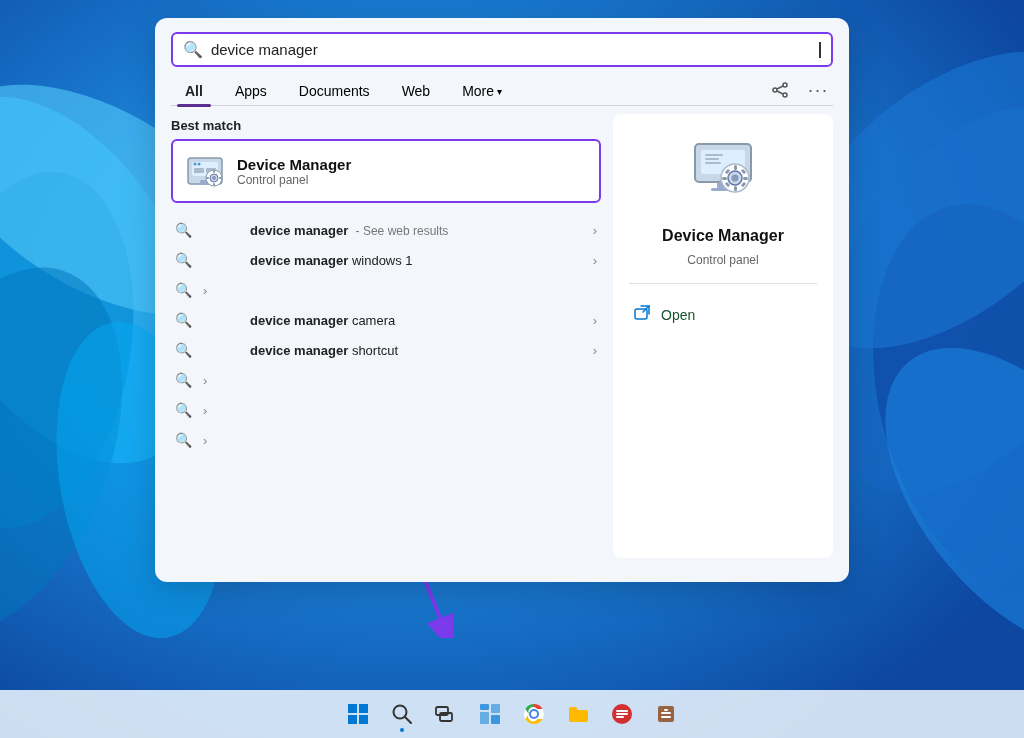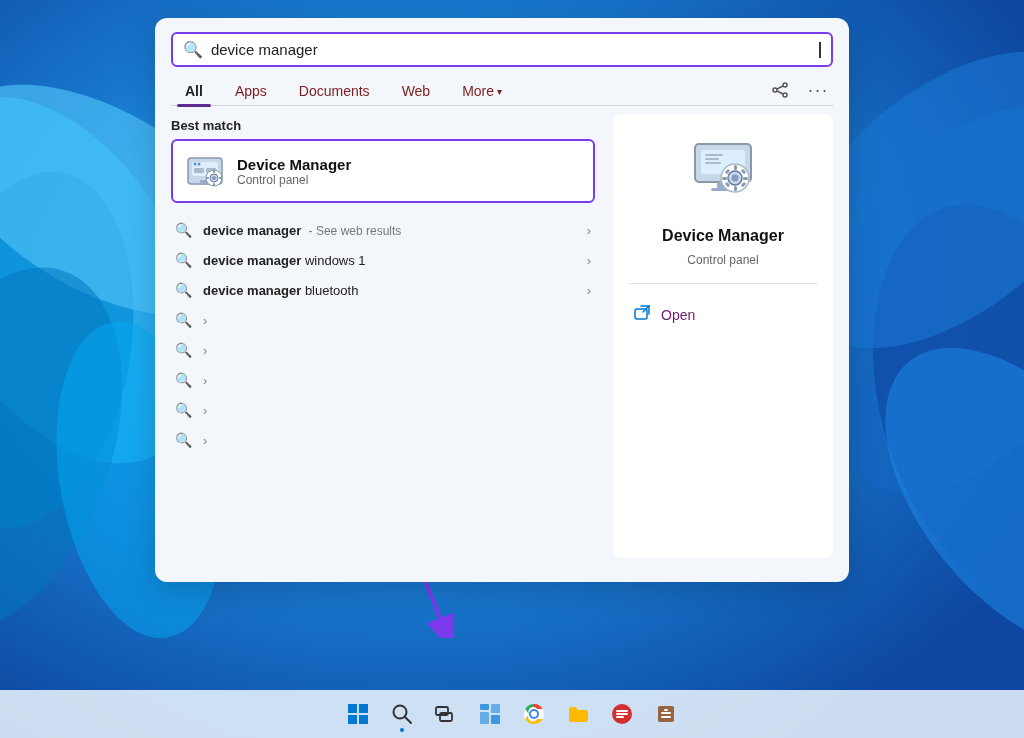--- a/index.html
+++ b/index.html
@@ -97,21 +97,21 @@
       display: flex;
       align-items: flex-end;
       padding: 8px 16px 0 16px;
       gap: 4px;
       position: relative;
     }
     .tab-item {
       padding: 6px 14px;
       font-size: 14px;
       cursor: pointer;
-      color: #7f1d1d;
+      color: #000000;
       border-radius: 4px 4px 0 0;
       position: relative;
     }
     .tab-item.active {
       color: #222;
       font-weight: 600;
     }
     .tab-item.active::after {
       content: '';
       position: absolute;
@@ -139,21 +139,21 @@
     .tab-divider {
       height: 1px;
       background: #d0d4de;
       margin: 0 16px;
     }
 
     
     .content-area {
       display: flex;
       padding: 0 16px;
-      gap: 10px;
+      gap: 4px;
       min-height: 460px;
     }
 
     
     .left-panel {
       flex: 1;
       padding-right: 8px;
     }
 
     .section-title {
@@ -204,20 +204,21 @@
     .search-web-item-icon {
       color: #555;
       font-size: 14px;
       width: 18px;
       text-align: center;
     }
     .search-web-item-text {
       font-size: 13px;
       color: #222;
       flex: 1;
+      margin-left: 47px;
     }
     .search-web-item-text strong {
       font-weight: 400;
     }
     .search-web-item-text .highlight {
       font-weight: 600;
     }
     .search-web-item-sub {
       font-size: 12px;
       color: #777;
@@ -267,21 +268,21 @@
       padding: 4px;
       border-radius: 4px;
       width: 100%;
     }
     .open-icon {
       font-size: 16px;
       color: #0078d4;
     }
     .open-text {
       font-size: 14px;
-      color: #701a75;
+      color: #14532d;
     }
 
     
     .desktop-bg {
       position: absolute;
       top: 0; left: 0; right: 0; bottom: 0;
       overflow: hidden;
       z-index: 0;
     }
 
@@ -421,33 +422,36 @@
         <div class="search-web-item">
           <span class="search-web-item-icon">🔍</span>
           <span class="search-web-item-text">
             <span class="highlight">device manager</span><strong> windows 1</strong>
           </span>
           <span class="search-web-chevron">›</span>
         </div>
 
         <div class="search-web-item">
           <span class="search-web-item-icon">🔍</span>
+          <span class="search-web-chevron">›</span>
+        </div>
+
+        <div class="search-web-item">
+          <span class="search-web-item-icon">🔍</span>
           <span class="search-web-item-text">
-            <span class="highlight">device manager</span><strong> bluetooth</strong>
+            <span class="highlight">device manager</span><strong> camera</strong>
           </span>
           <span class="search-web-chevron">›</span>
         </div>
 
         <div class="search-web-item">
           <span class="search-web-item-icon">🔍</span>
-          <span class="search-web-chevron">›</span>
-        </div>
-
-        <div class="search-web-item">
-          <span class="search-web-item-icon">🔍</span>
+          <span class="search-web-item-text">
+            <span class="highlight">device manager</span><strong> shortcut</strong>
+          </span>
           <span class="search-web-chevron">›</span>
         </div>
 
         <div class="search-web-item">
           <span class="search-web-item-icon">🔍</span>
           <span class="search-web-chevron">›</span>
         </div>
 
         <div class="search-web-item">
           <span class="search-web-item-icon">🔍</span>

